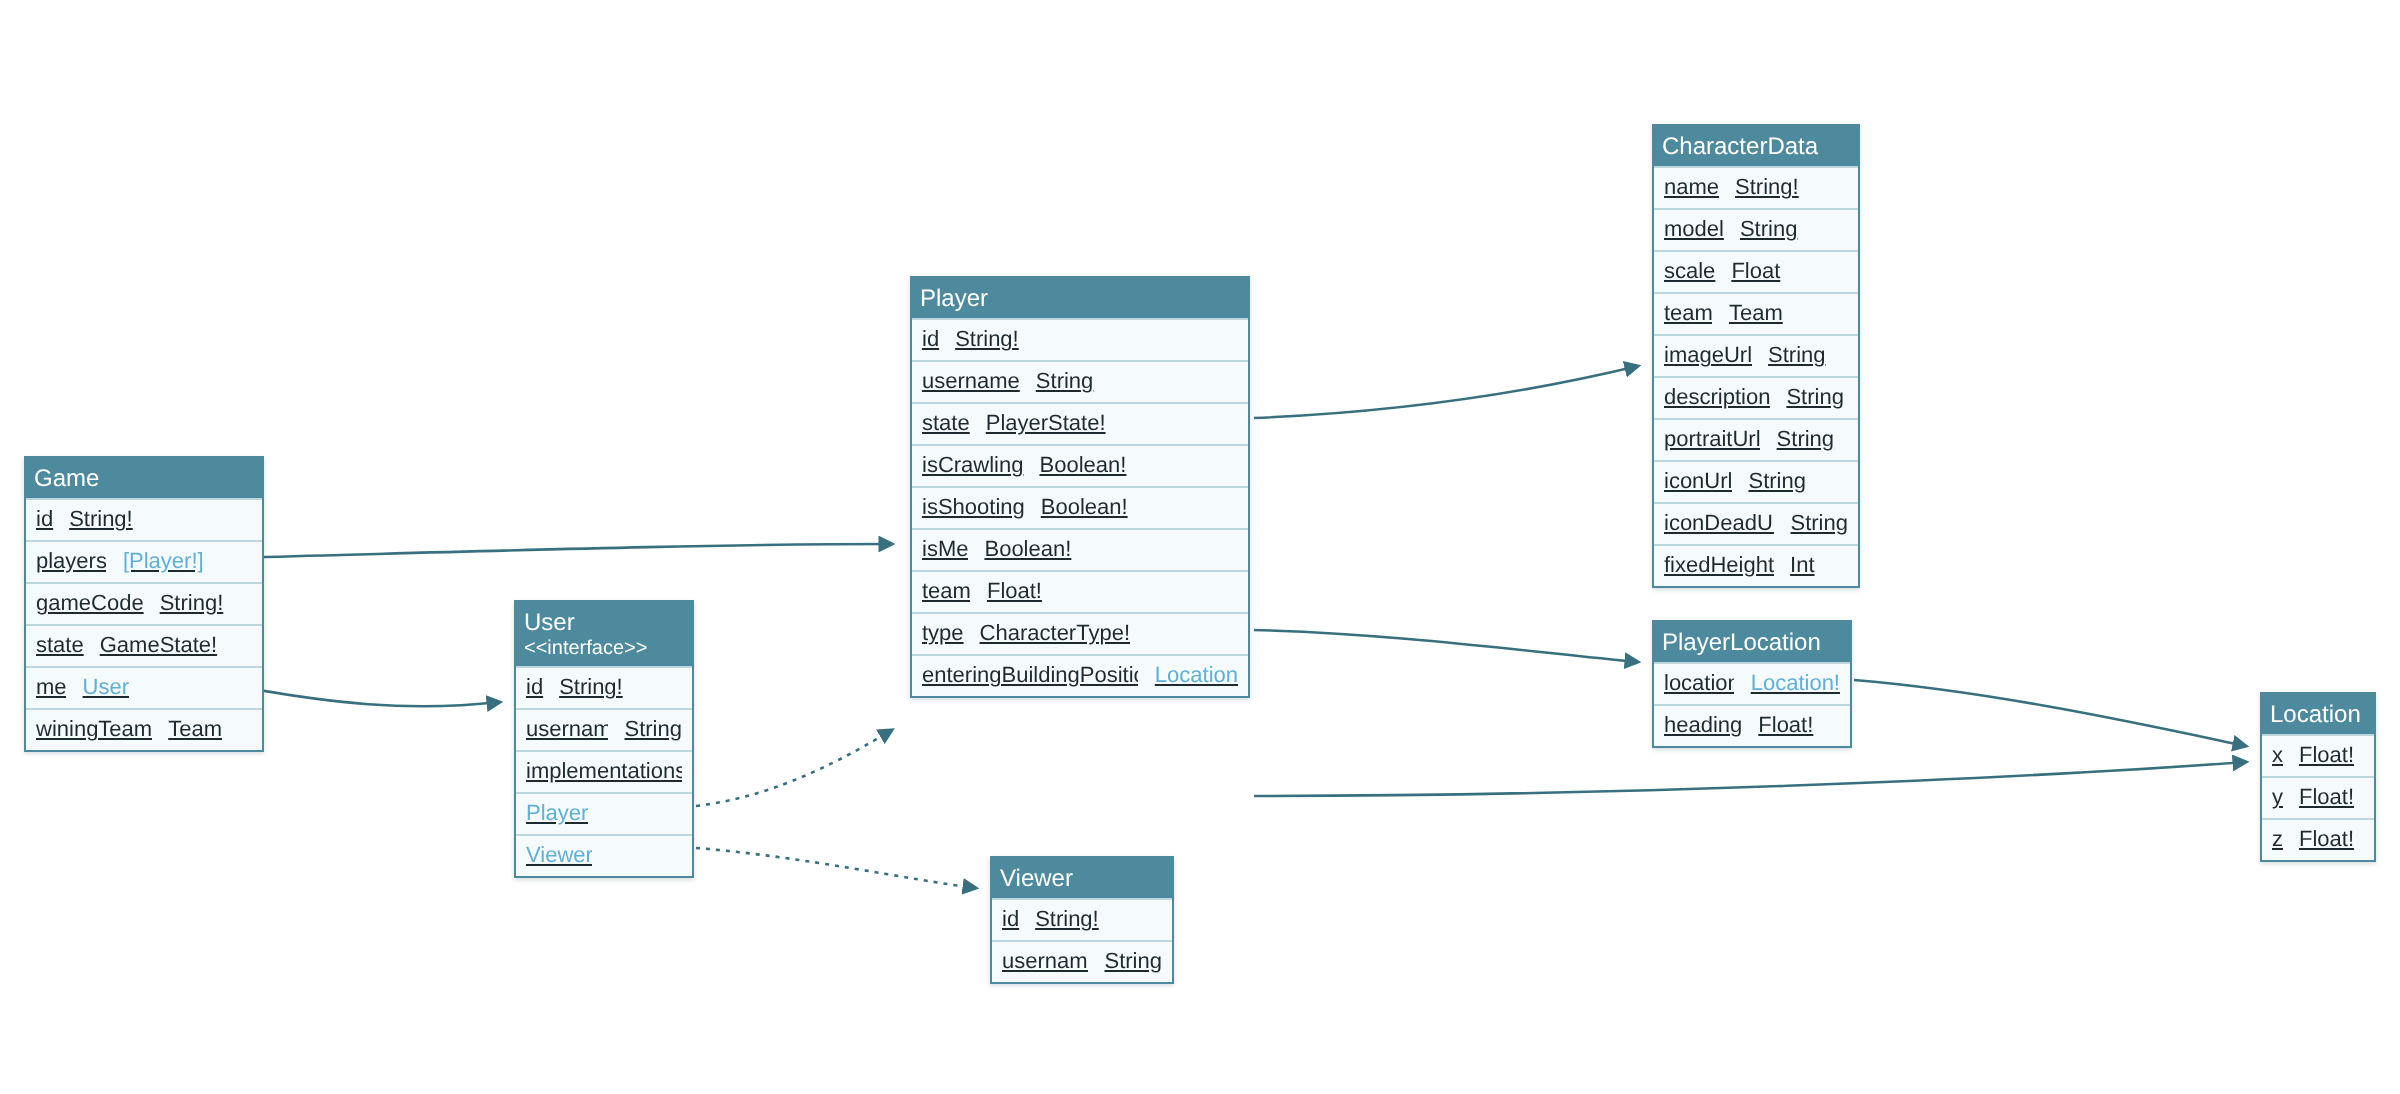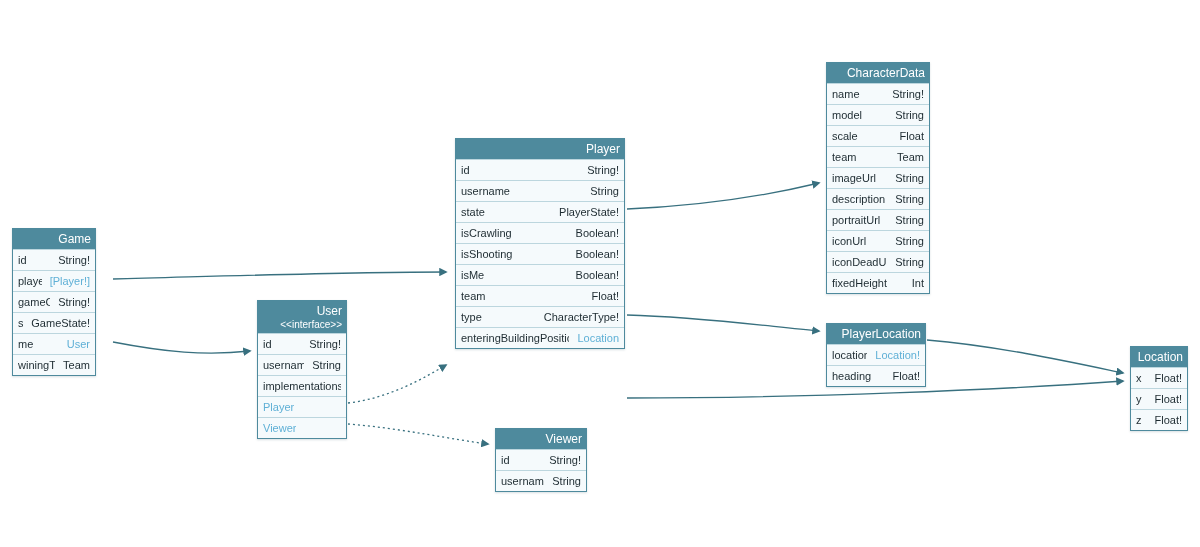--- a/index.html
+++ b/index.html
@@ -35,46 +35,46 @@
     box-sizing:border-box;
     border:1px solid var(--table-border);
     background:var(--row-bg);
     box-shadow:0 1px 2px rgba(40,80,95,0.18);
     font-size:11px;
     color:var(--text);
   }
   .table-header{
     background:var(--header-bg);
     color:var(--header-text);
-    text-align:right;
+    text-align:left;
     padding:2px 4px;
   }
   .table-title{
     font-size:12px;
     line-height:16px;
     white-space:nowrap;
   }
   .table-subtitle{
     font-size:10px;
     line-height:11px;
     padding-bottom:1px;
     white-space:nowrap;
   }
   .row{
     display:flex;
-    justify-content:space-between;
     align-items:center;
     box-sizing:border-box;
     height:21px;
     line-height:20px;
     padding:0 5px;
     border-top:1px solid var(--row-border);
     background:var(--row-bg);
     white-space:nowrap;
     cursor:pointer;
+    text-decoration:underline;
   }
   .fname{ text-align:left; overflow:hidden; }
   .ftype{ text-align:right; margin-left:8px; }
   .link{ color:var(--link); }
 </style>
 </head>
 <body>
 
 <div id="canvas" style="width: 1200px; height: 547px;">
     <svg width="1200" height="547" class="edges">
@@ -85,21 +85,21 @@
       </defs>
       <path d="M113,279 C 230,276 350,272 446,272" fill="none" stroke="#38707f" stroke-width="1.3" marker-end="url(#arrowhead)"></path>
       <path d="M113,342 C 165,352 205,356 250,351" fill="none" stroke="#38707f" stroke-width="1.3" marker-end="url(#arrowhead)"></path>
       <path d="M348,403 C 390,398 424,378 446,365" fill="none" stroke="#38707f" stroke-width="1.3" stroke-dasharray="2 3" marker-end="url(#arrowhead)"></path>
       <path d="M348,424 C 400,428 455,440 488,444" fill="none" stroke="#38707f" stroke-width="1.3" stroke-dasharray="2 3" marker-end="url(#arrowhead)"></path>
       <path d="M627,209 C 700,206 765,196 819,183" fill="none" stroke="#38707f" stroke-width="1.3" marker-end="url(#arrowhead)"></path>
       <path d="M627,315 C 700,317 765,326 819,331" fill="none" stroke="#38707f" stroke-width="1.3" marker-end="url(#arrowhead)"></path>
       <path d="M627,398 C 800,398 1000,390 1123,381" fill="none" stroke="#38707f" stroke-width="1.3" marker-end="url(#arrowhead)"></path>
       <path d="M927,340 C 1000,346 1080,364 1123,373" fill="none" stroke="#38707f" stroke-width="1.3" marker-end="url(#arrowhead)"></path>
     </svg>
-    <div class="table" style="left: 12px; top: 228px; width: 84px;">
+    <div class="table" style="left: 12px; top: 228px; width: 120px;">
       <div class="table-header">
         <div class="table-title">Game</div>
       </div>
       <div class="row">
         <span class="fname">id</span>
         <span class="ftype">String!</span>
       </div>
       <div class="row">
         <span class="fname">players</span>
         <span class="ftype link">[Player!]</span>
@@ -236,21 +236,21 @@
       </div>
       <div class="row">
         <span class="fname">iconDeadUrl</span>
         <span class="ftype">String</span>
       </div>
       <div class="row">
         <span class="fname">fixedHeight</span>
         <span class="ftype">Int</span>
       </div>
     </div>
-    <div class="table" style="left: 826px; top: 323px; width: 100px;">
+    <div class="table" style="left: 826px; top: 310px; width: 100px;">
       <div class="table-header">
         <div class="table-title">PlayerLocation</div>
       </div>
       <div class="row">
         <span class="fname">location</span>
         <span class="ftype link">Location!</span>
       </div>
       <div class="row">
         <span class="fname">heading</span>
         <span class="ftype">Float!</span>

